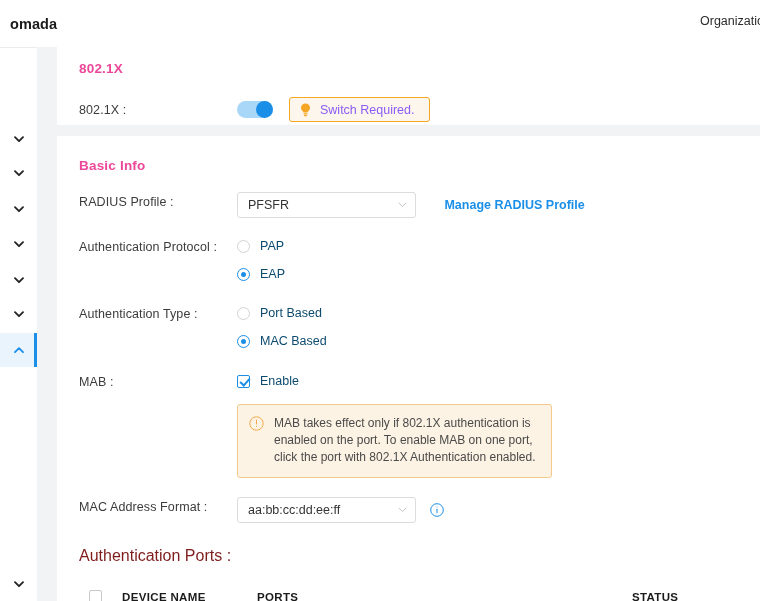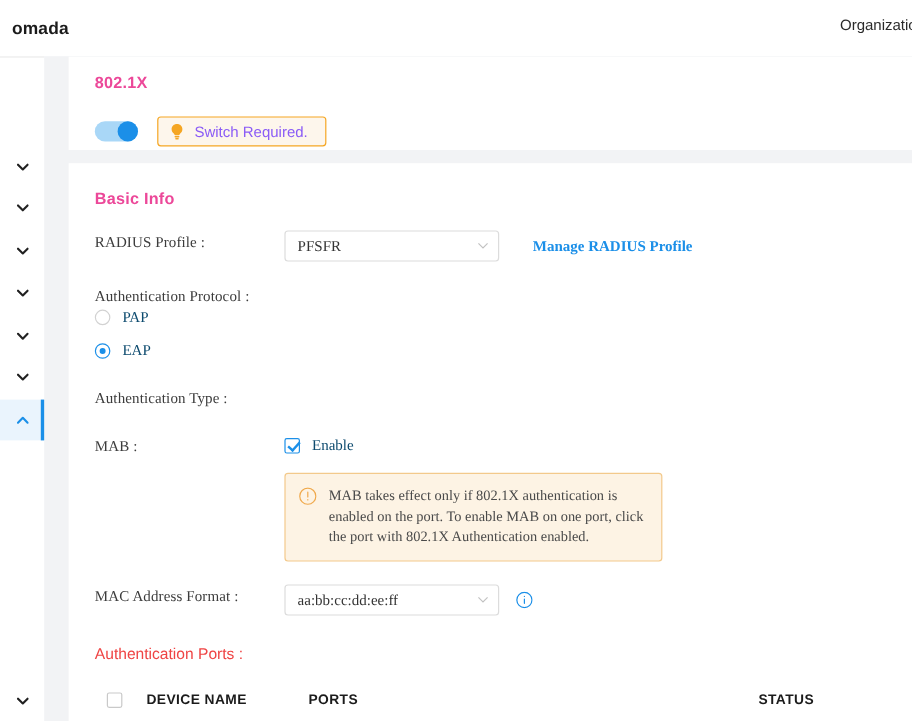--- a/index.html
+++ b/index.html
@@ -57,21 +57,21 @@
   }
   .card { background: #ffffff; width: 703px; }
   .card-a { height: 78px; padding: 14px 0 0 22px; }
   .gap { height: 11px; background: #f2f3f5; width: 703px; }
   .card-b { padding: 22px 0 0 22px; min-height: 465px; }
 
   .sec-title {
     font-size: 13.5px; font-weight: bold; color: #ec4899; letter-spacing: .2px;
   }
 
-  .row { display: flex; align-items: flex-start; margin-top: 19px; font-family: Liberation Serif, serif; }
+  .row { display: flex; align-items: flex-start; margin-top: 19px; }
   .row-label {
     width: 158px; font-size: 12.5px; color: #3c3c3c; padding-top: 3px;
     flex: none; letter-spacing: .1px;
   }
   .row-field { flex: 1; }
 
   
   .toggle-row { display: flex; align-items: center; margin-top: 21px; }
   .toggle {
     width: 36px; height: 17px; border-radius: 9px; background: #a9d7f7;
@@ -133,21 +133,21 @@
   .infobox {
     margin-top: 14px; width: 315px;
     border: 1px solid #f3c98b; background: #fdf3e4; border-radius: 3px;
     padding: 10px 12px 11px 11px; display: flex; gap: 10px;
   }
   .infobox .ic { flex: none; width: 15px; height: 15px; margin-top: 1px; }
   .infobox .msg { font-size: 12px; color: #4a4a4a; line-height: 17px; }
 
   .info-circle { width: 14px; height: 14px; margin-left: 10px; vertical-align: middle; cursor: pointer; }
 
-  .ports-label { font-size: 13px; color: #ef4444; margin-top: 24px; }
+  .ports-label { font-size: 16px; color: #7f1d1d; margin-top: 24px; }
 
   
   .tbl { margin-top: 13px; width: 681px; }
   .thead {
     display: flex; align-items: center; height: 38px;
     border-bottom: 1px solid #eaeaea; padding-left: 10px;
   }
   .th {
     font-size: 11.5px; font-weight: bold; color: #1b1b1b; letter-spacing: .35px;
   }
@@ -228,20 +228,21 @@
         </span>
       </div>
     </div>
   <div class="gutter"></div>
 
   <div class="content">
 
     <div class="card card-a">
       <div class="sec-title">802.1X</div>
       <div class="toggle-row">
+        <div class="row-label" style="padding-top:0;">802.1X :</div>
         <div class="toggle">
             <span class="knob"></span>
           </div>
         <div class="badge-switch">
           <svg class="bulb" viewBox="0 0 11 14">
             <path d="M5.5 0.4C2.9 0.4 1 2.3 1 4.7c0 1.6 0.8 2.6 1.6 3.4 0.5 0.5 0.8 0.9 0.9 1.4h4c0.1-0.5 0.4-0.9 0.9-1.4C9.2 7.3 10 6.3 10 4.7 10 2.3 8.1 0.4 5.5 0.4z" fill="#f5a623"></path>
             <rect x="3.5" y="10.2" width="4" height="1.3" rx="0.6" fill="#f5a623"></rect>
             <rect x="4" y="12" width="3" height="1.3" rx="0.6" fill="#f5a623"></rect>
           </svg>
           <span class="txt">Switch Required.</span>
@@ -260,36 +261,46 @@
           <span class="select">
             <span class="val">PFSFR</span>
             <svg class="caret" viewBox="0 0 9 6">
                 <path d="M0.7 0.8 L4.5 4.6 L8.3 0.8" stroke="#777" stroke-width="1" fill="none"></path>
               </svg>
           </span>
           <span class="link">Manage RADIUS Profile</span>
         </div>
       </div>
 
-      <div class="row" style="flex-direction:column;">
+      <div class="row" style="">
         <div class="row-label">Authentication Protocol :</div>
         <div class="row-field" id="auth-protocol-opts">
             <div class="opt">
               <span class="radio"></span>
               <span class="lbl">PAP</span>
             </div>
             <div class="opt">
               <span class="radio on"></span>
               <span class="lbl">EAP</span>
             </div>
           </div>
       </div>
 
       <div class="row" style="margin-top:21px;">
         <div class="row-label">Authentication Type :</div>
+        <div class="row-field" id="auth-type-opts">
+            <div class="opt">
+              <span class="radio"></span>
+              <span class="lbl">Port Based</span>
+            </div>
+            <div class="opt">
+              <span class="radio on"></span>
+              <span class="lbl">MAC Based</span>
+            </div>
+          </div>
       </div>
 
       <div class="row" style="margin-top:22px;">
         <div class="row-label">MAB :</div>
         <div class="row-field">
           <div class="opt">
             <span class="cbx on"></span>
             <span class="lbl">Enable</span>
           </div>
           <div class="infobox">

